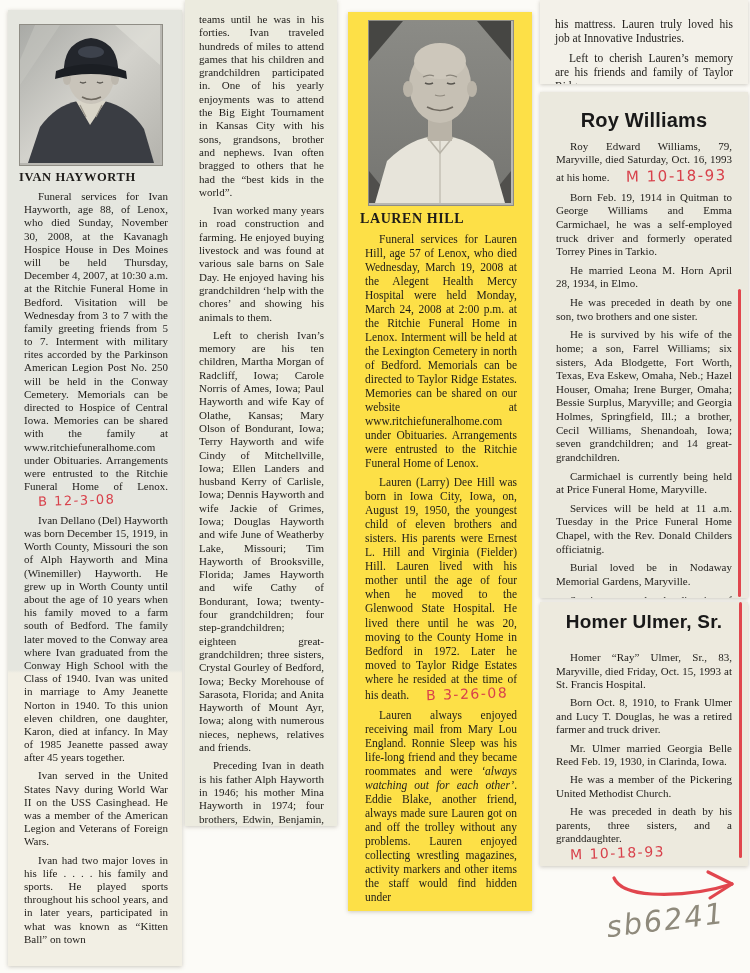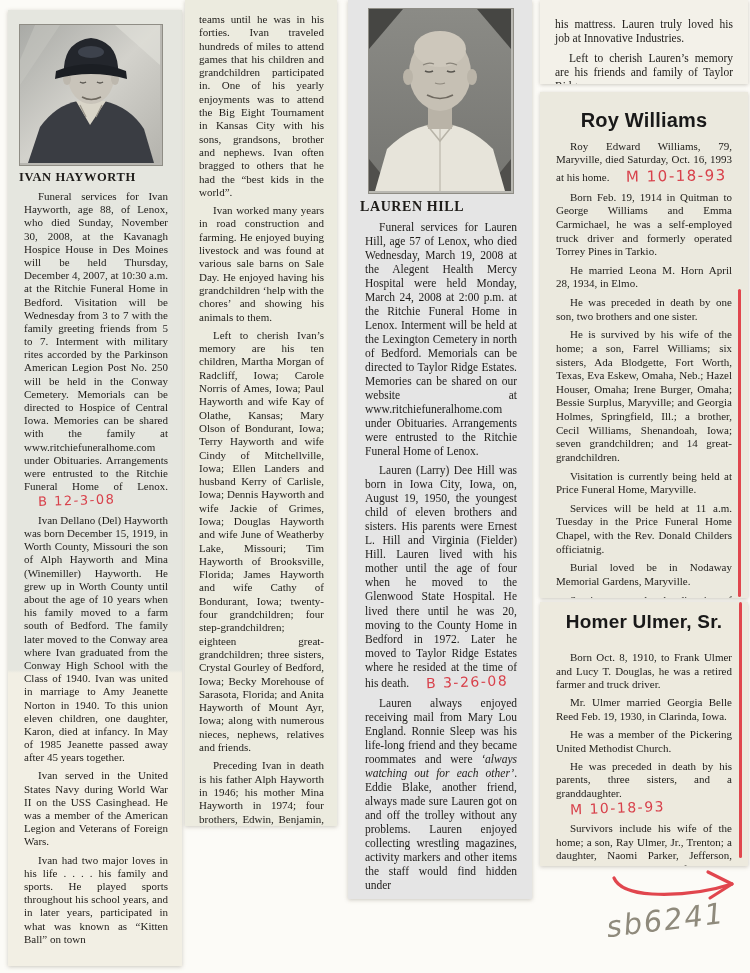--- a/index.html
+++ b/index.html
@@ -12,21 +12,21 @@
   
   .col1{left:8px;top:10px;width:174px;height:956px;
         background:linear-gradient(to bottom,#e5e6df 0,#e5e6df 660px,#f2efe4 663px,#f2efe4 100%);
         padding:14px 9px 8px 11px;font-size:11px;line-height:1.2;}
   .photo-frame{background:#b9b8b2;border:1px solid #8f8d85;display:block;}
   .photo-caption{text-align:left;font-weight:600;font-size:12.5px;letter-spacing:.6px;margin:4px 0 2px 0;text-indent:0;}
   
   .col2{left:185px;top:0px;width:152px;height:826px;background:#ecebdf;
         padding:8px 8px 8px 9px;font-size:11px;line-height:1.21;}
   
-  .col3{left:348px;top:0;width:184px;height:899px;background:#e5e5e5;
+  .col3{left:348px;top:12px;width:184px;height:899px;background:#fde047;
         padding:8px 10px 8px 12px;font-size:11.5px;line-height:1.22;}
   
   .col4-frag{left:540px;top:0px;width:208px;height:84px;background:#f3f1e9;
         padding:12px 10px;font-size:11.5px;line-height:1.24;}
   .roy{left:540px;top:92px;width:208px;height:506px;background:#ebe9de;
         padding:16px 11px;font-size:11px;line-height:1.24;}
   .homer{left:540px;top:602px;width:208px;height:264px;background:#edeade;
         padding:8px 11px;font-size:11px;line-height:1.22;}
   .obit-title{font-family:"Liberation Sans", sans-serif;font-weight:bold;font-size:20px;
         text-align:center;margin:0 0 7px 0;color:#191919;letter-spacing:.2px;}
@@ -127,28 +127,29 @@
     <p>Left to cherish Lauren’s memory are his friends and family of Taylor Ridge.</p>
   </div>
 
   <div class="clip roy">
     <h2 class="obit-title">Roy Williams</h2>
     <p><span>Roy Edward Williams, 79, Maryville, died Saturday, Oct. 16, 1993 at his home.</span> <span class="redmark" style="font-size:15px;transform:rotate(-1deg);">M 10-18-93</span></p>
     <p>Born Feb. 19, 1914 in Quitman to George Williams and Emma Carmichael, he was a self-employed truck driver and formerly operated Torrey Pines in Tarkio.</p>
     <p>He married Leona M. Horn April 28, 1934, in Elmo.</p>
     <p>He was preceded in death by one son, two brothers and one sister.</p>
     <p>He is survived by his wife of the home; a son, Farrel Williams; six sisters, Ada Blodgette, Fort Worth, Texas, Eva Eskew, Omaha, Neb.; Hazel Houser, Omaha; Irene Burger, Omaha; Bessie Surplus, Maryville; and Georgia Holmes, Springfield, Ill.; a brother, Cecil Williams, Shenandoah, Iowa; seven grandchildren; and 14 great-grandchildren.</p>
-    <p>Visitation is currently being held at Price Funeral Home, Maryville.</p>
+    <p>Carmichael is currently being held at Price Funeral Home, Maryville.</p>
     <p>Services will be held at 11 a.m. Tuesday in the Price Funeral Home Chapel, with the Rev. Donald Childers officiatnig.</p>
     <p>Burial loved be in Nodaway Memorial Gardens, Maryville.</p>
     <p>Services are under the direction of Price Funeral Home, Maryville.</p>
   </div>
 
   <div class="clip homer">
     <h2 class="obit-title" style="font-size:19px;margin-bottom:18px;">Homer Ulmer, Sr.</h2>
+    <p>Homer “Ray” Ulmer, Sr., 83, Maryville, died Friday, Oct. 15, 1993 at St. Francis Hospital.</p>
     <p>Born Oct. 8, 1910, to Frank Ulmer and Lucy T. Douglas, he was a retired farmer and truck driver.</p>
     <p>Mr. Ulmer married Georgia Belle Reed Feb. 19, 1930, in Clarinda, Iowa.</p>
     <p>He was a member of the Pickering United Methodist Church.</p>
     <p><span>He was preceded in death by his parents, three sisters, and a granddaughter.</span> <span class="redmark" style="font-size:14px;">M 10-18-93</span></p>
     <p>Survivors include his wife of the home; a son, Ray Ulmer, Jr., Trenton; a daughter, Naomi Parker, Jefferson, Iowa; three grandchildren; four great-grandchildren; two sisters, Flora Wooley, Denver, Colo., and Mary Thibodeau, Souix City, Iowa.</p>
   </div>
 
   <div class="redline" style="left:738px;top:289px;height:308px;"></div>
   <div class="redline" style="left:739px;top:602px;height:256px;"></div>
 

